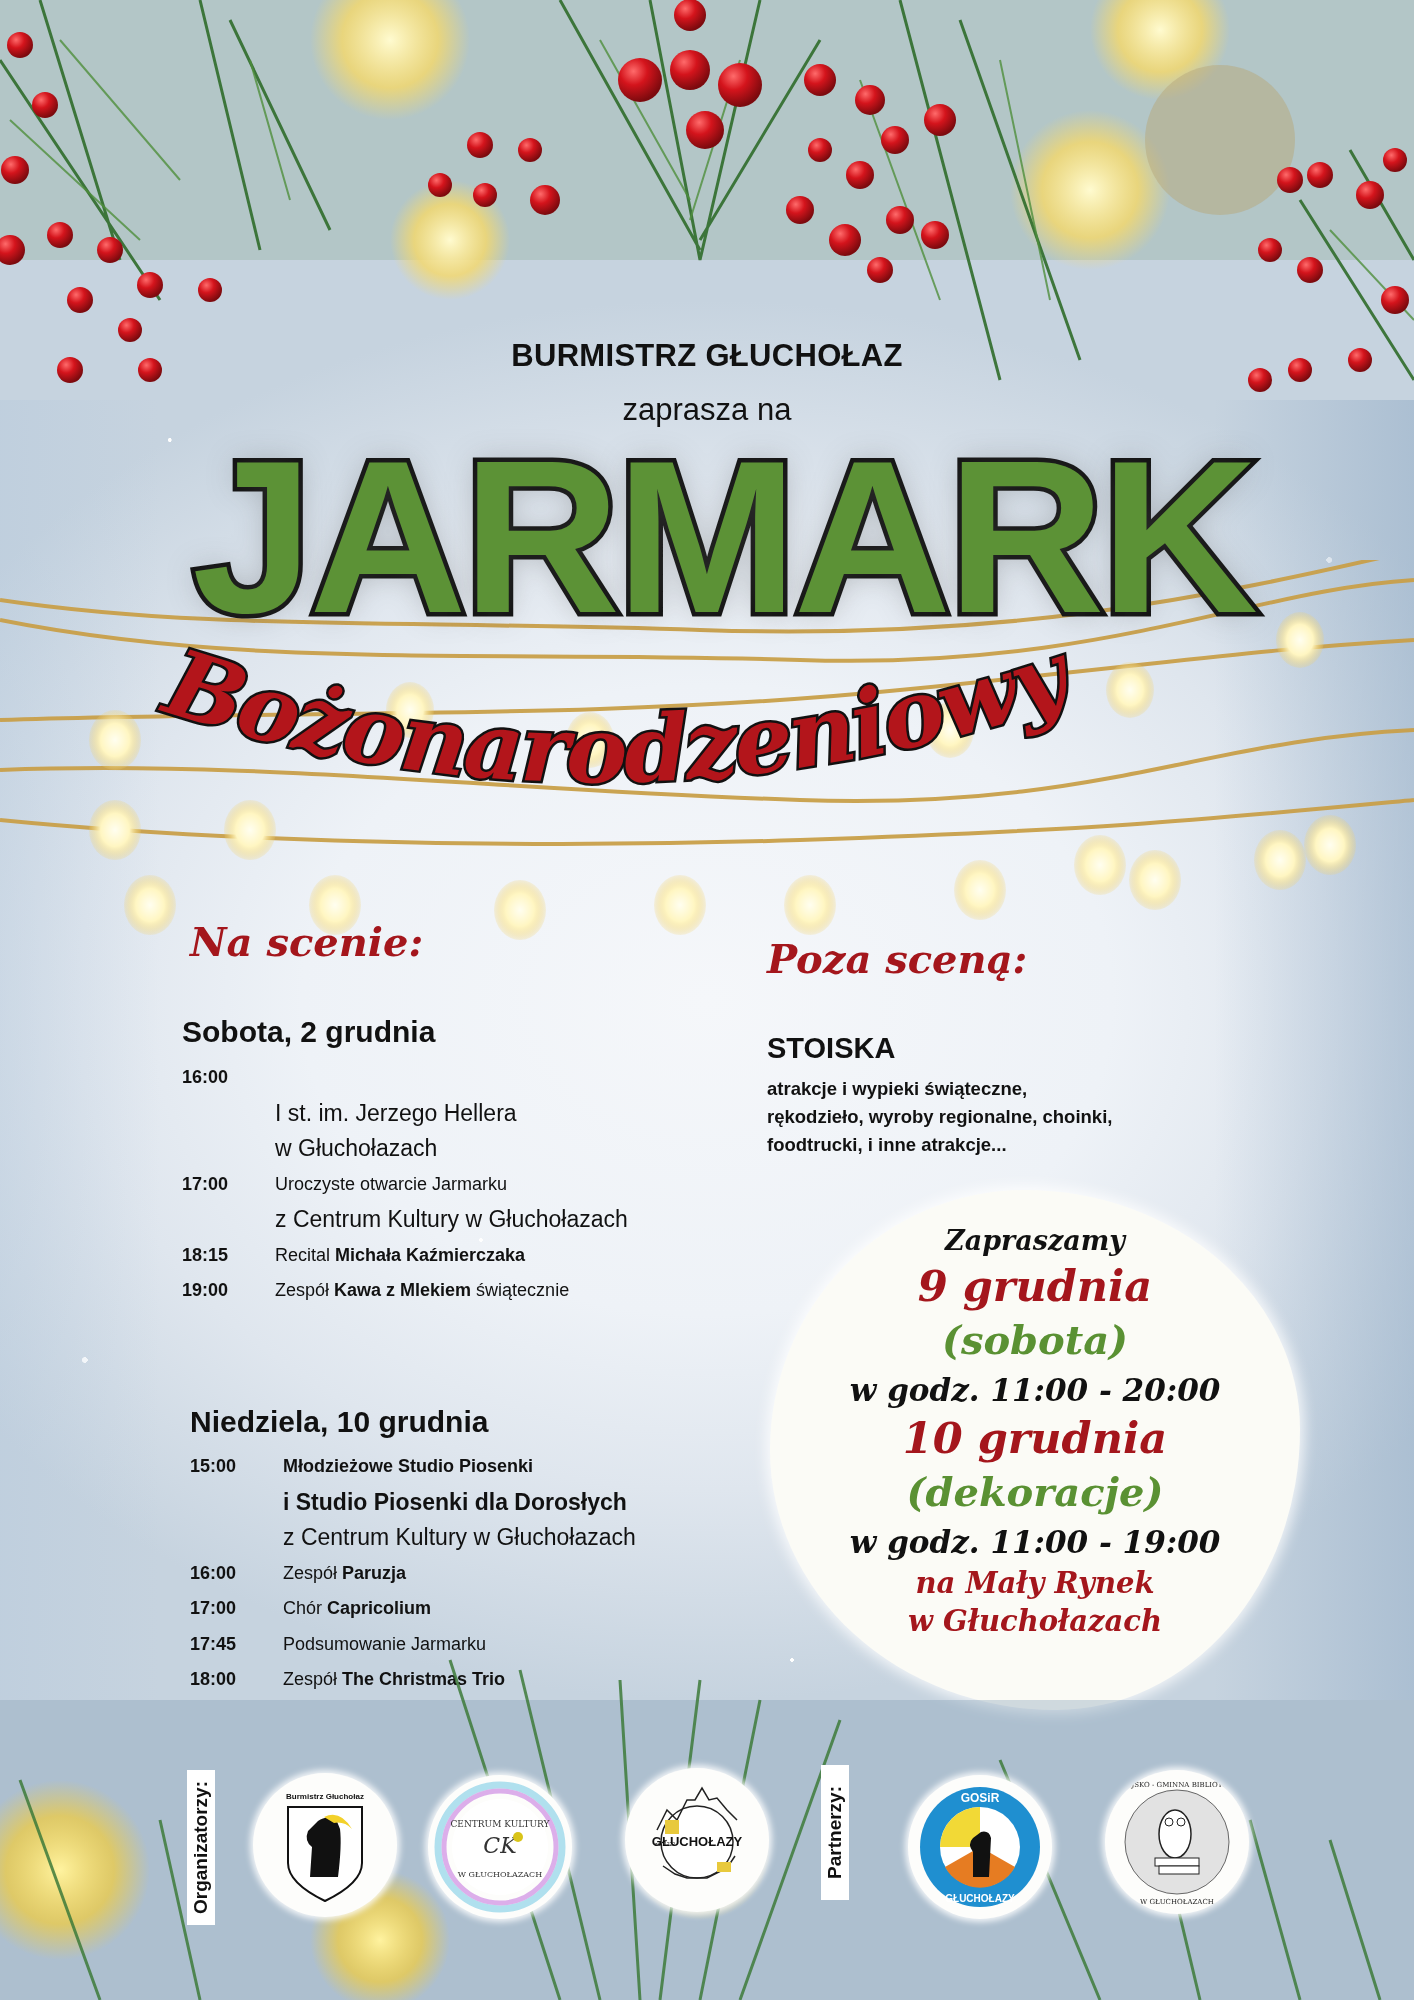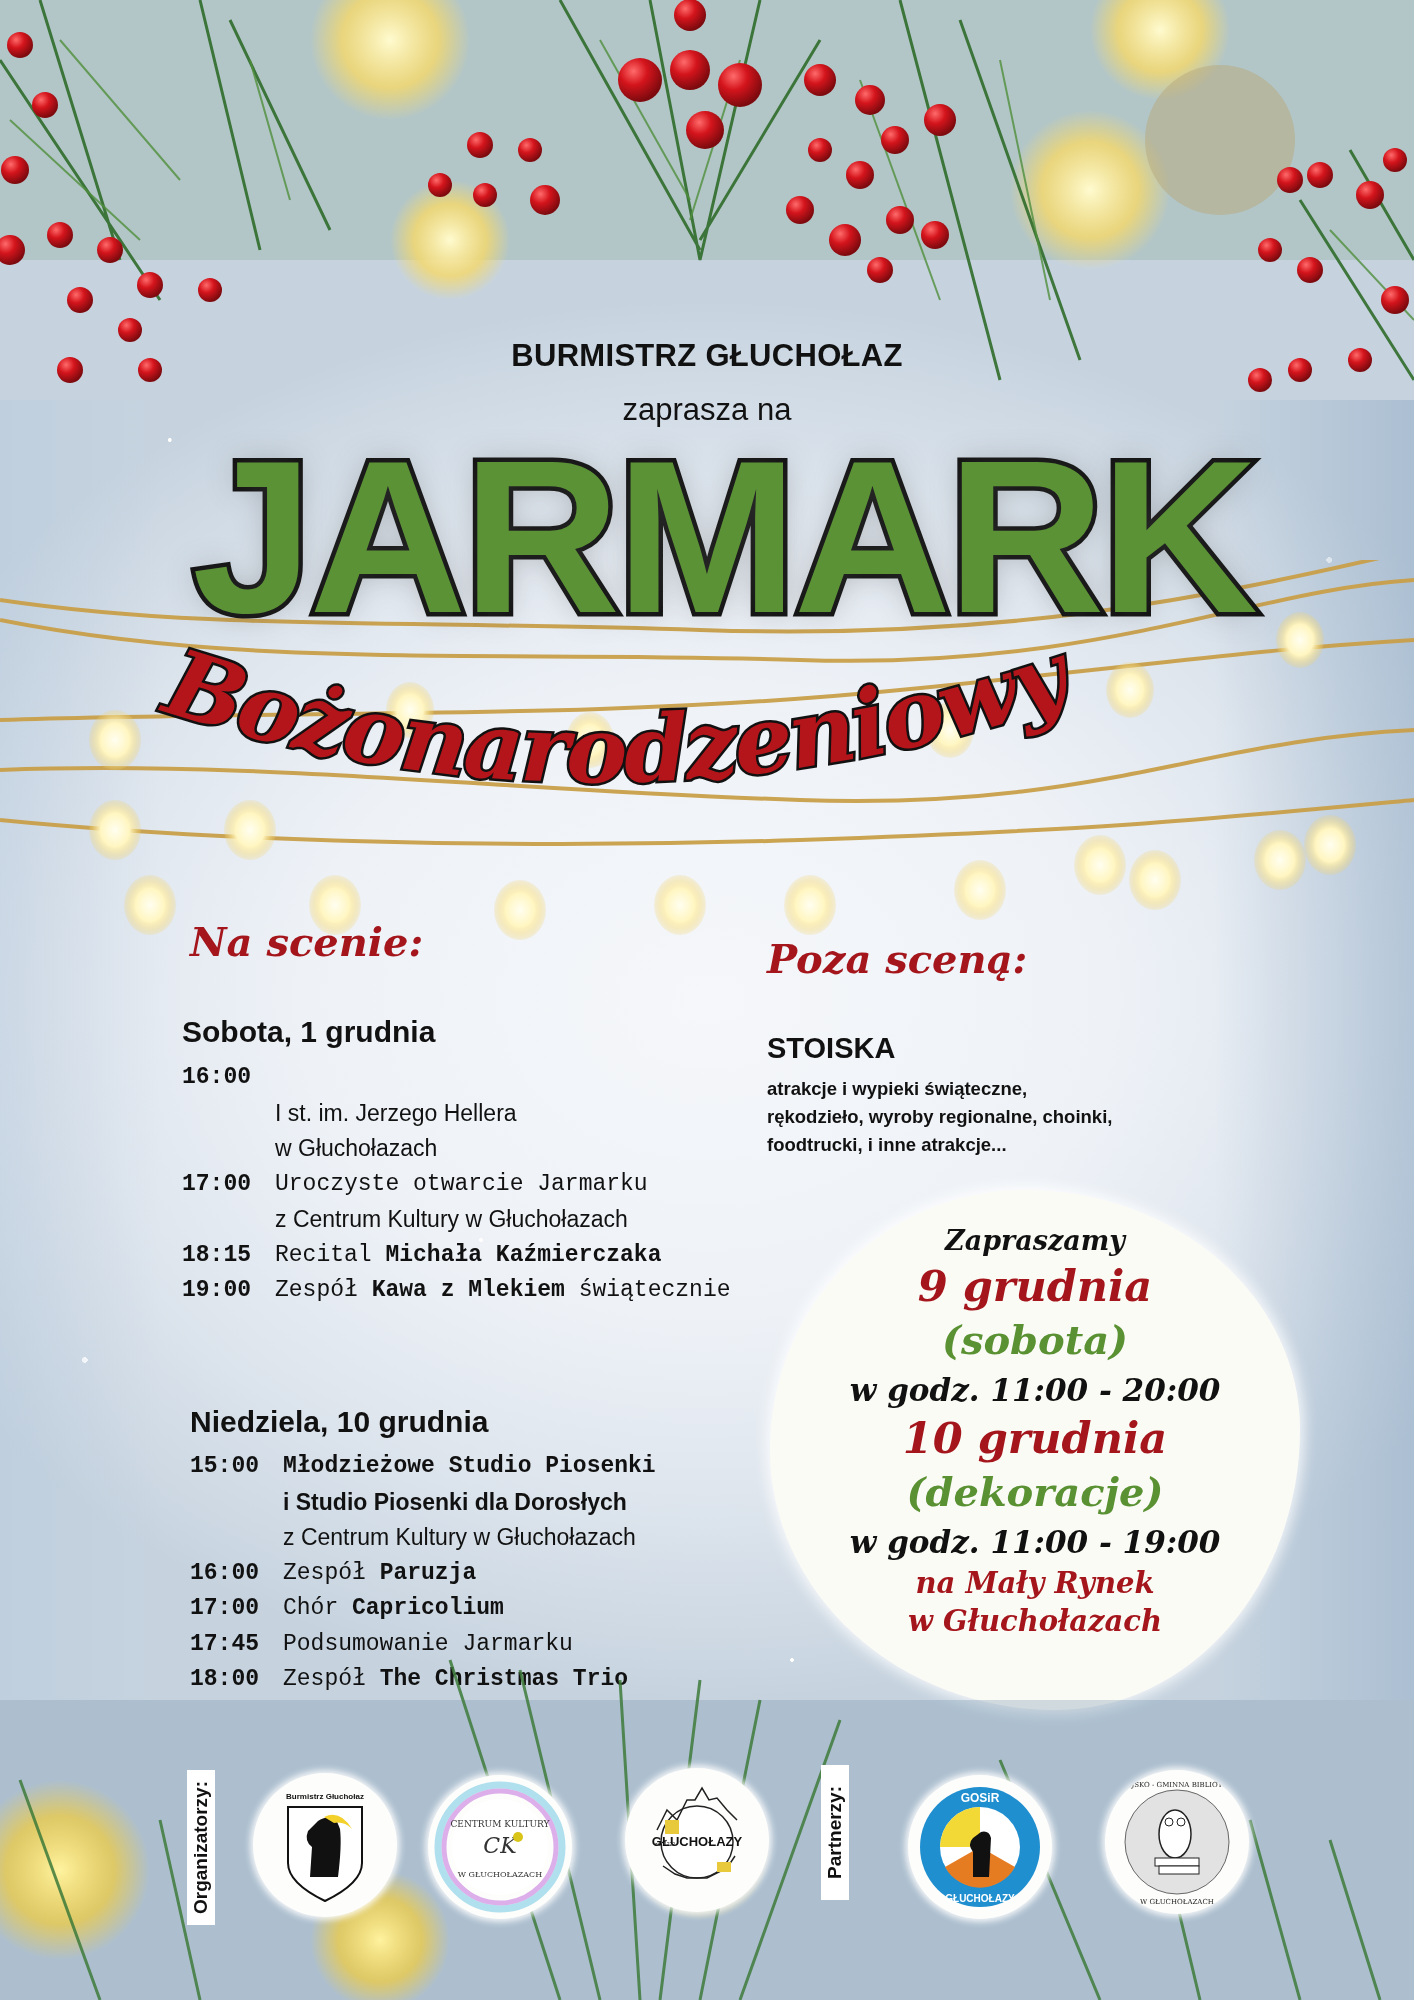--- a/index.html
+++ b/index.html
@@ -58,21 +58,21 @@
   .title-sub svg { overflow: visible; }
 
   .section-heading {
     position: absolute; font-family: "DejaVu Serif", serif; font-style: italic; font-weight: 700;
     font-size: 40px; color: #a4161c;
   }
   .day-heading {
     position: absolute; font-weight: 700; font-size: 30px; color: #111;
   }
   .schedule { position: absolute; }
-  .sched-row { display: flex; font-size: 23px; line-height: 35.5px; color: #111; font-family: Liberation Mono, monospace; }
+  .sched-row { display: flex; font-size: 18px; line-height: 35.5px; color: #111; }
   .sched-time { width: 93px; font-weight: 700; flex-shrink: 0; }
   .sched-text b { font-weight: 700; }
   .sched-cont { padding-left: 93px; font-size: 23px; line-height: 35.5px; }
 
   .stoiska-title { position: absolute; left: 767px; top: 1032px; font-weight: 700; font-size: 29px; }
   .stoiska-desc { position: absolute; left: 767px; top: 1075px; font-weight: 700; font-size: 18.5px; line-height: 28px; width: 400px; }
 
   .invite-blob {
     position: absolute; left: 770px; top: 1190px; width: 530px; height: 520px;
     background: #fbfbf6;
@@ -230,21 +230,21 @@
       <path id="arc" d="M 10 70 Q 520 240 1060 10"></path>
     </defs>
     <text font-family="DejaVu Serif, serif" font-style="italic" font-weight="700" font-size="92" fill="#b3151b" stroke="#111" stroke-width="5" paint-order="stroke fill" letter-spacing="-2">
       <textPath href="#arc" id="subtitle-path">Bożonarodzeniowy</textPath>
     </text>
   </svg>
 </div>
 
 <div class="section-heading" style="left:190px; top:918px;">Na scenie:</div>
 
-<div class="day-heading" style="left:182px; top:1015px;">Sobota, 1 grudnia</div>
+<div class="day-heading" style="left:182px; top:1015px;">Sobota, 2 grudnia</div>
 <div class="schedule" style="left:182px; top:1060px;">
   <div class="sched-row">
     <span class="sched-time">16:00</span>
   </div>
   <div class="sched-cont">I st. im. Jerzego  Hellera</div>
   <div class="sched-cont">w Głuchołazach</div>
   <div class="sched-row">
     <span class="sched-time">17:00</span>
     <span class="sched-text">Uroczyste otwarcie Jarmarku</span>
   </div>

